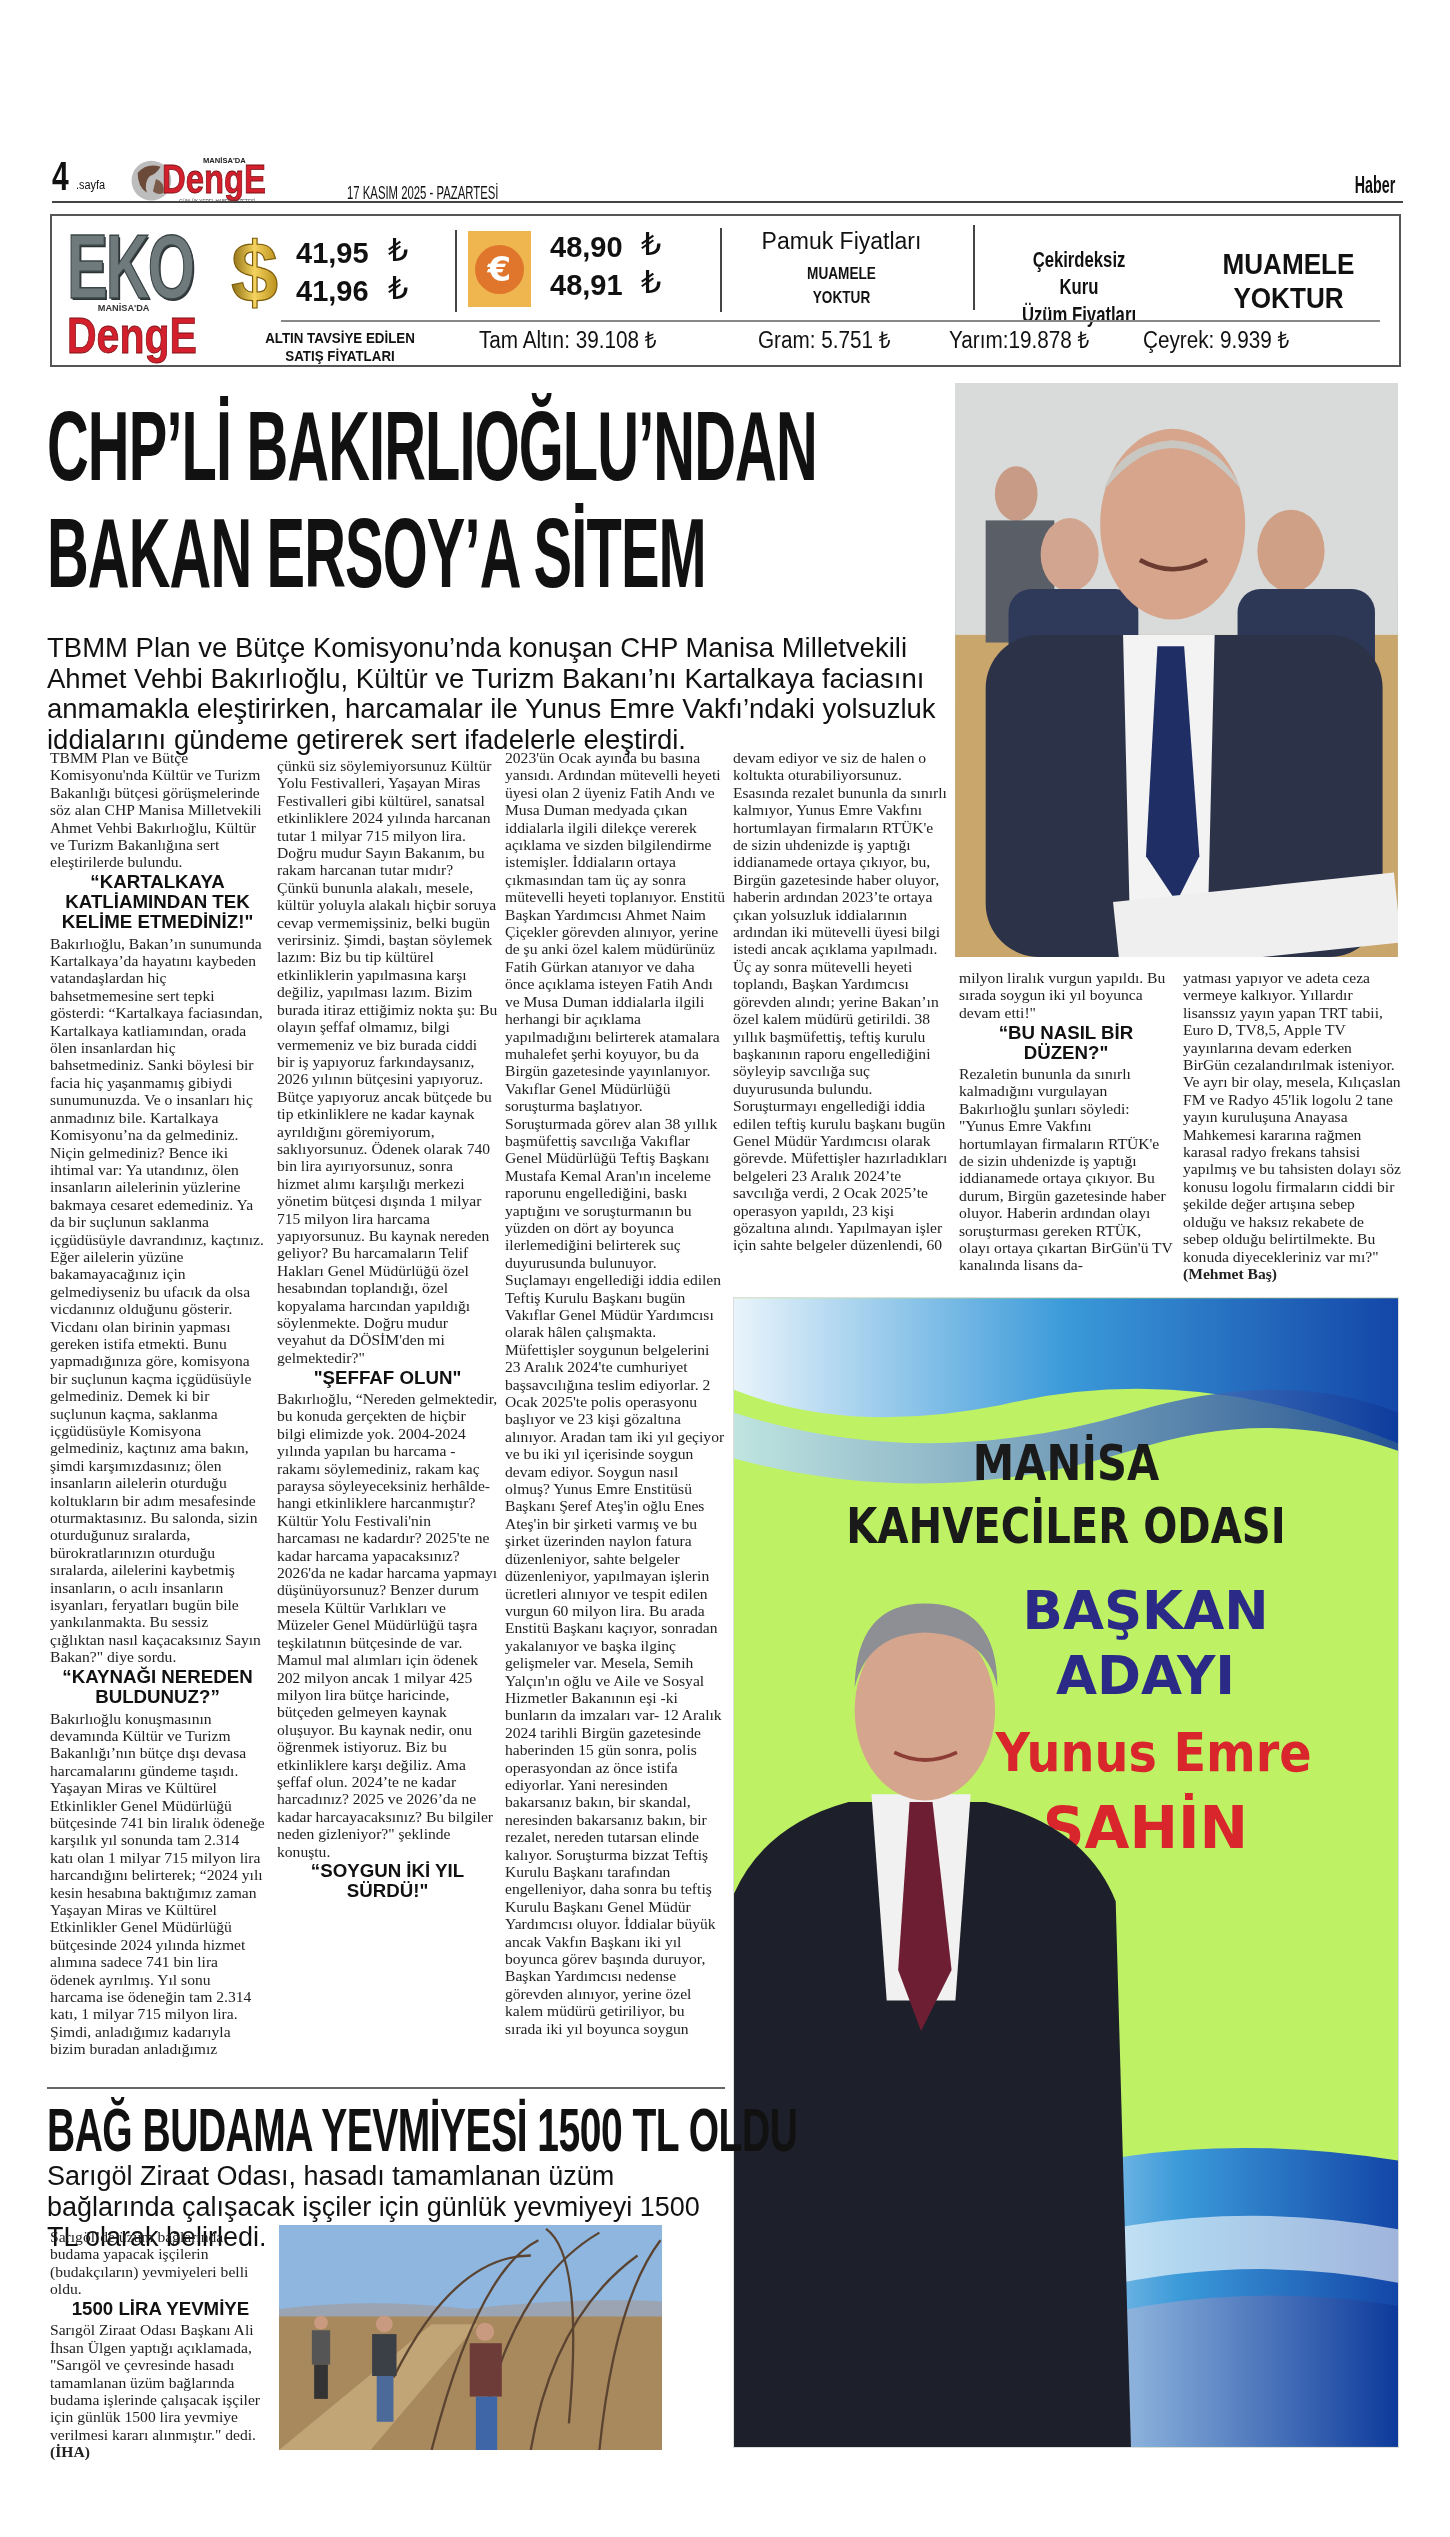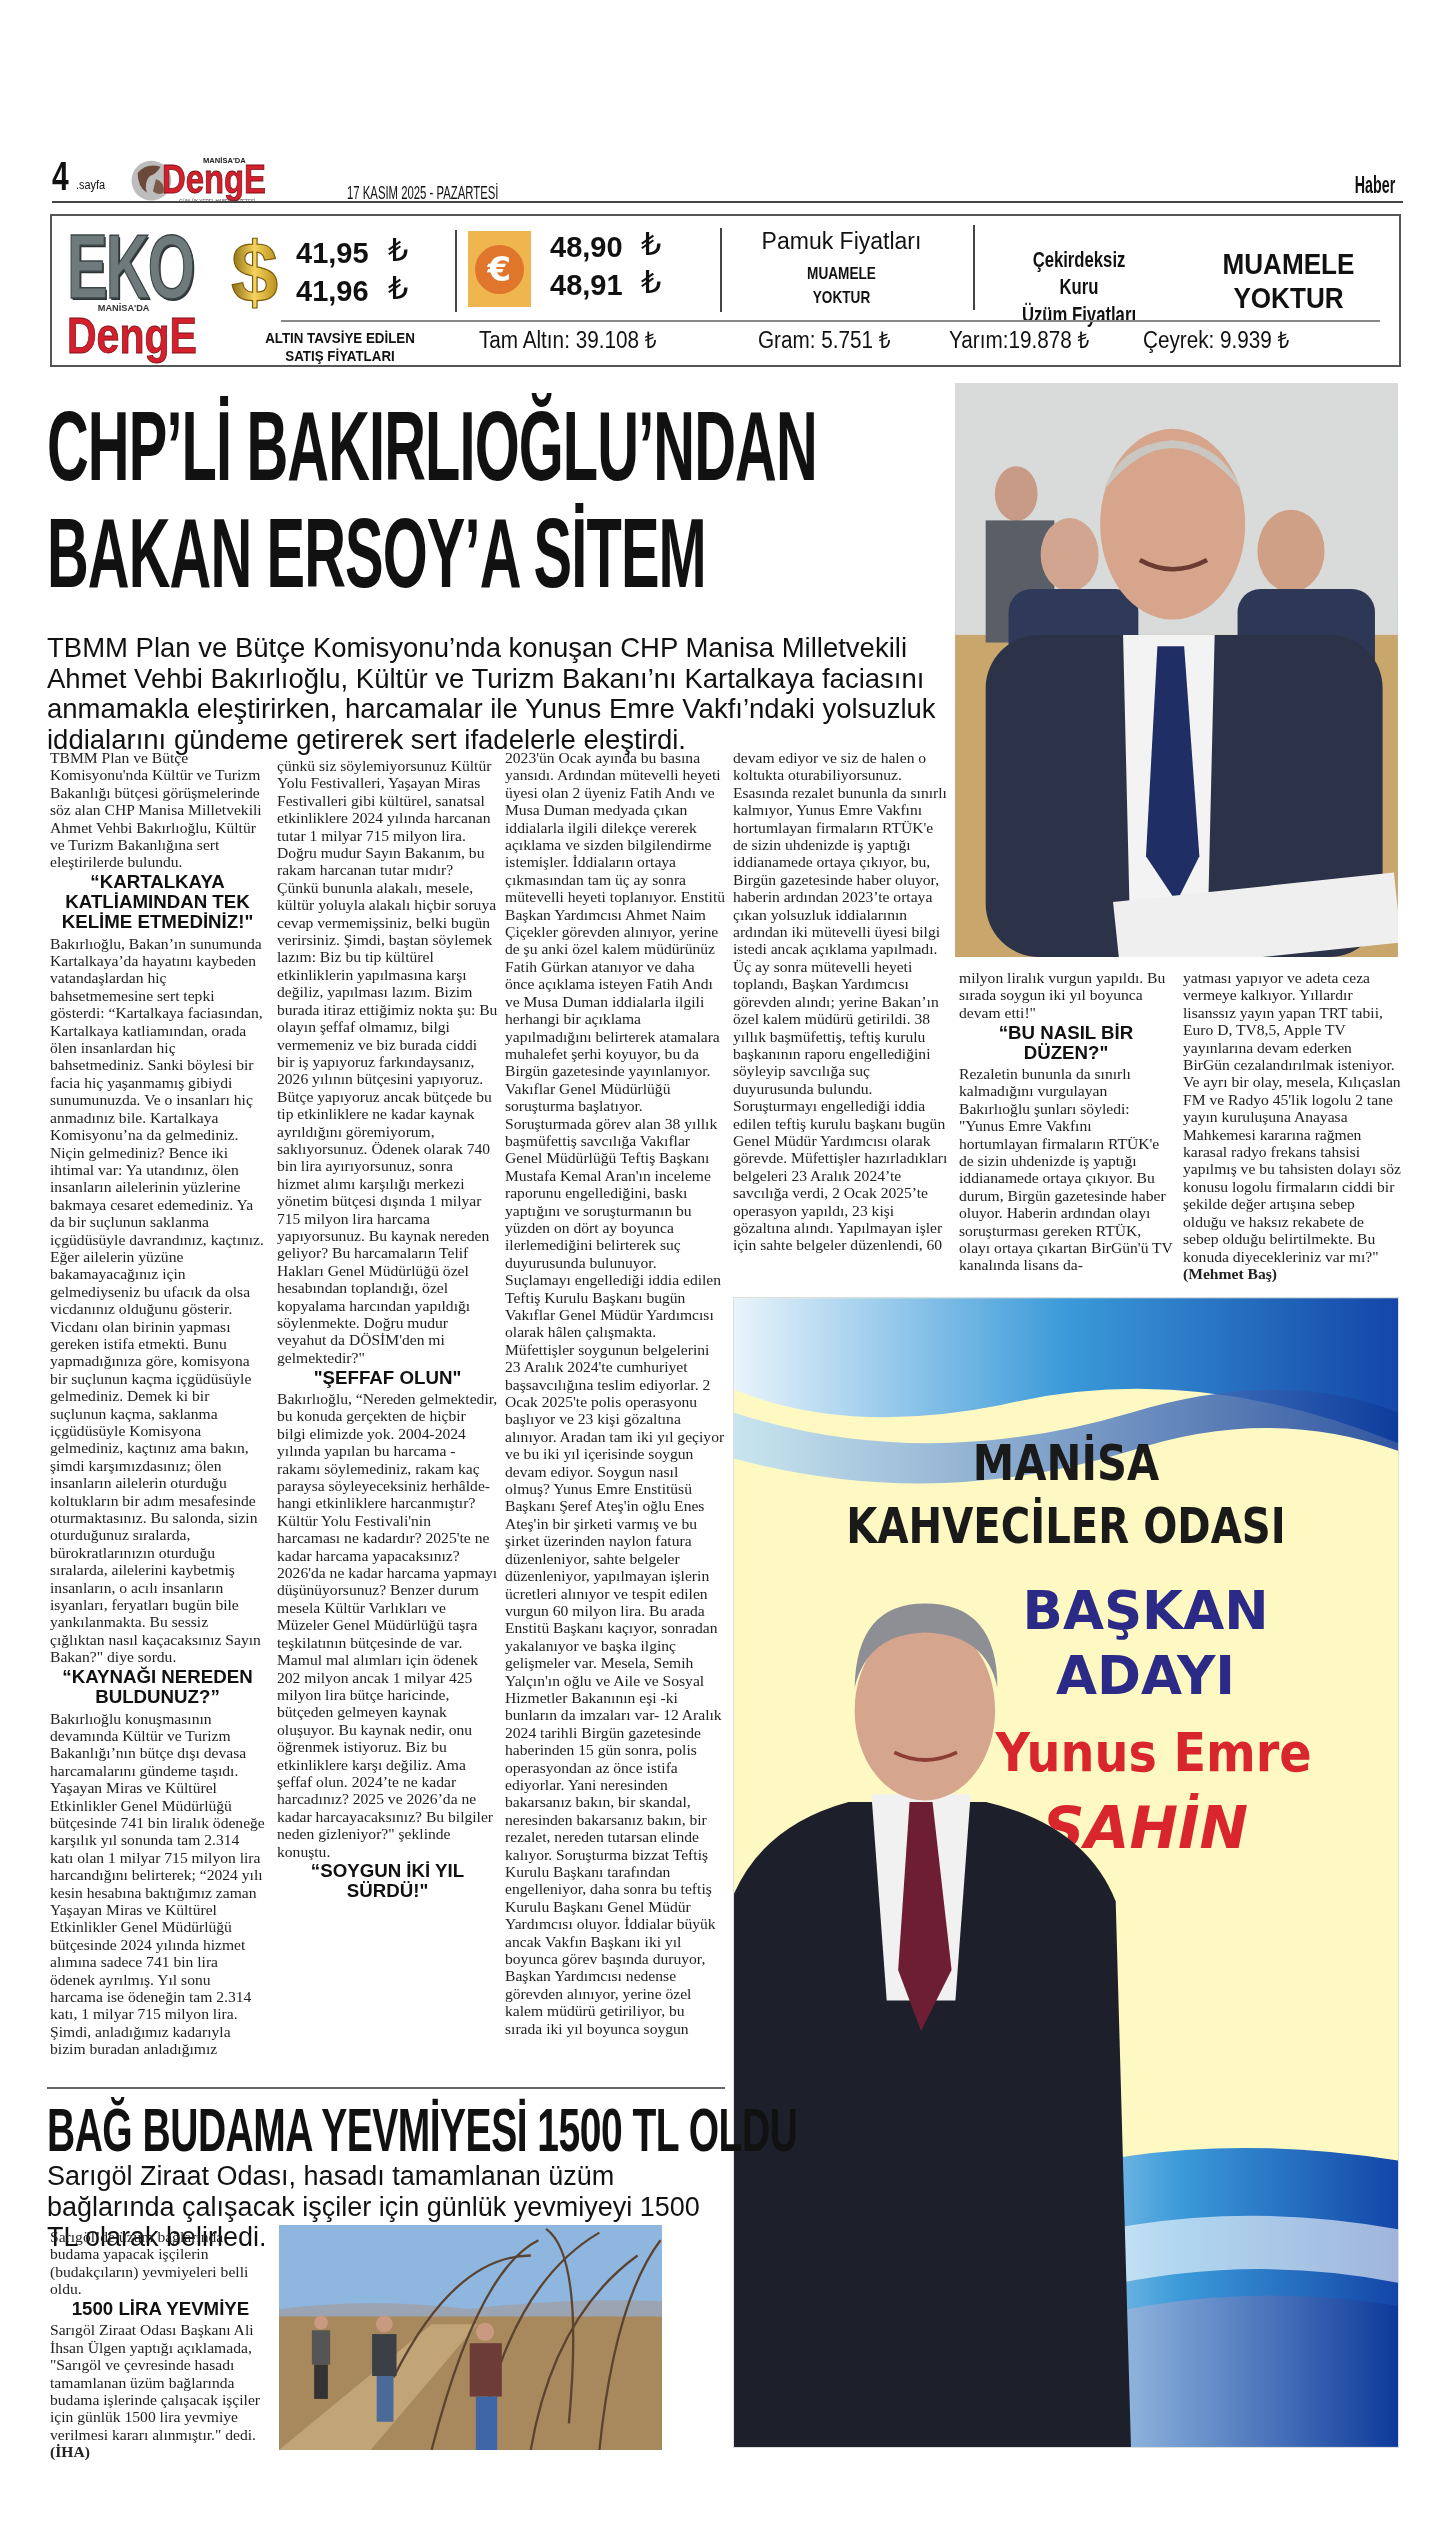--- a/index.html
+++ b/index.html
@@ -50,21 +50,21 @@
   .subhead { font-family: "Liberation Sans", "DejaVu Sans", sans-serif; font-weight: bold; font-size: 18.7px; line-height: 20px; text-align: center; color: #111; margin: 1.5px 0 2.3px; }
   #col1 { left: 50px; top: 749px; width: 215px; }
   #col2 { left: 277px; top: 749px; width: 221px; margin-top: 8px; }
   #col3 { left: 505px; top: 749px; width: 220px; }
   #col4 { left: 733px; top: 749px; width: 218px; }
   #col5 { left: 959px; top: 969px; width: 214px; }
   #col6 { left: 1183px; top: 969px; width: 218px; }
   .byline { font-weight: bold; }
 
   
-  #ad { left: 733px; top: 1297px; width: 664px; height: 1149px; overflow: hidden; background: #fef9c3; border: 0.8px solid #ddd; }
+  #ad { left: 733px; top: 1297px; width: 664px; height: 1149px; overflow: hidden; background: #bef264; border: 0.8px solid #ddd; }
   .ad-text { position: absolute; font-family: "DejaVu Sans", "Liberation Sans", sans-serif; font-weight: bold; text-align: center; white-space: nowrap; }
 
   
   #bottom-rule { left: 47px; top: 2087px; width: 678px; height: 2.3px; background: #666; }
   #b-headline { left: 47px; top: 2100px; font-family: "Liberation Sans", sans-serif; font-weight: bold; font-size: 61px; line-height: 61px; letter-spacing: -0.8px; white-space: nowrap; transform: scaleX(0.64); transform-origin: left top; }
   #b-lead { left: 47px; top: 2161px; width: 687px; font-family: "Liberation Sans", sans-serif; font-size: 27px; line-height: 30.5px; }
   #b-col { left: 50px; top: 2228px; width: 221px; }
   #vine-photo { left: 279px; top: 2225px; width: 383px; height: 225px; overflow: hidden; background: linear-gradient(#7ea9d8 0%, #a8c6e4 40%, #b6a07a 55%, #8a6c44 100%); }
 </style>
 </head>
@@ -227,21 +227,21 @@
     <path d="M0 150 Q250 230 520 150 Q720 90 870 150 V200 Q700 140 520 200 Q260 280 0 210Z" fill="url(#w2)" opacity="0.85"></path>
     <path d="M300 1180 Q560 1080 870 1130 V1505 H300Z" fill="url(#w1)"></path>
     <path d="M340 1260 Q600 1170 870 1220 V1290 Q620 1240 360 1330Z" fill="#ffffff" opacity="0.6"></path>
     <path d="M380 1360 Q620 1280 870 1320 V1505 H380Z" fill="url(#w2)"></path>
   </svg>
   <div class="ad-text" style="left:0;width:664px;top:137px;font-size:49px;color:#1a1a1a;transform:scaleX(0.85);">MANİSA</div>
   <div class="ad-text" style="left:0;width:664px;top:200px;font-size:49px;color:#1a1a1a;transform:scaleX(0.82);">KAHVECİLER ODASI</div>
   <div class="ad-text" style="left:198px;width:427px;top:282px;font-size:53px;color:#2b2a86;">BAŞKAN</div>
   <div class="ad-text" style="left:198px;width:427px;top:347px;font-size:53px;color:#2b2a86;">ADAYI</div>
   <div class="ad-text" style="left:198px;width:443px;top:424px;font-size:53px;color:#d9262c;transform:scaleX(0.9);">Yunus Emre</div>
-  <div class="ad-text" style="left:198px;width:427px;top:496px;font-size:58px;color:#d9262c;font-style:italic;">ŞAHİN</div>
+  <div class="ad-text" style="left:198px;width:427px;top:496px;font-size:58px;color:#d9262c;">ŞAHİN</div>
   <svg class="abs" style="left:0;top:275px;" width="397" height="874" viewBox="0 0 520 1145">
     <path d="M0 420 Q40 330 150 300 L330 300 Q460 330 500 430 L520 1145 H0Z" fill="#1d1f2a"></path>
     <polygon points="180,290 310,290 290,560 200,560" fill="#f1f1f1"></polygon>
     <polygon points="230,300 260,300 285,520 245,600 215,520" fill="#6e1e33"></polygon>
     <ellipse cx="250" cy="180" rx="92" ry="118" fill="#d6a58d"></ellipse>
     <path d="M158 150 Q160 40 250 40 Q345 40 345 150 Q330 80 250 78 Q175 80 158 150Z" fill="#8d8f95"></path>
     <path d="M210 235 Q250 255 292 235" stroke="#8c3d36" stroke-width="5" fill="none"></path>
   </svg>
 </div>
 

